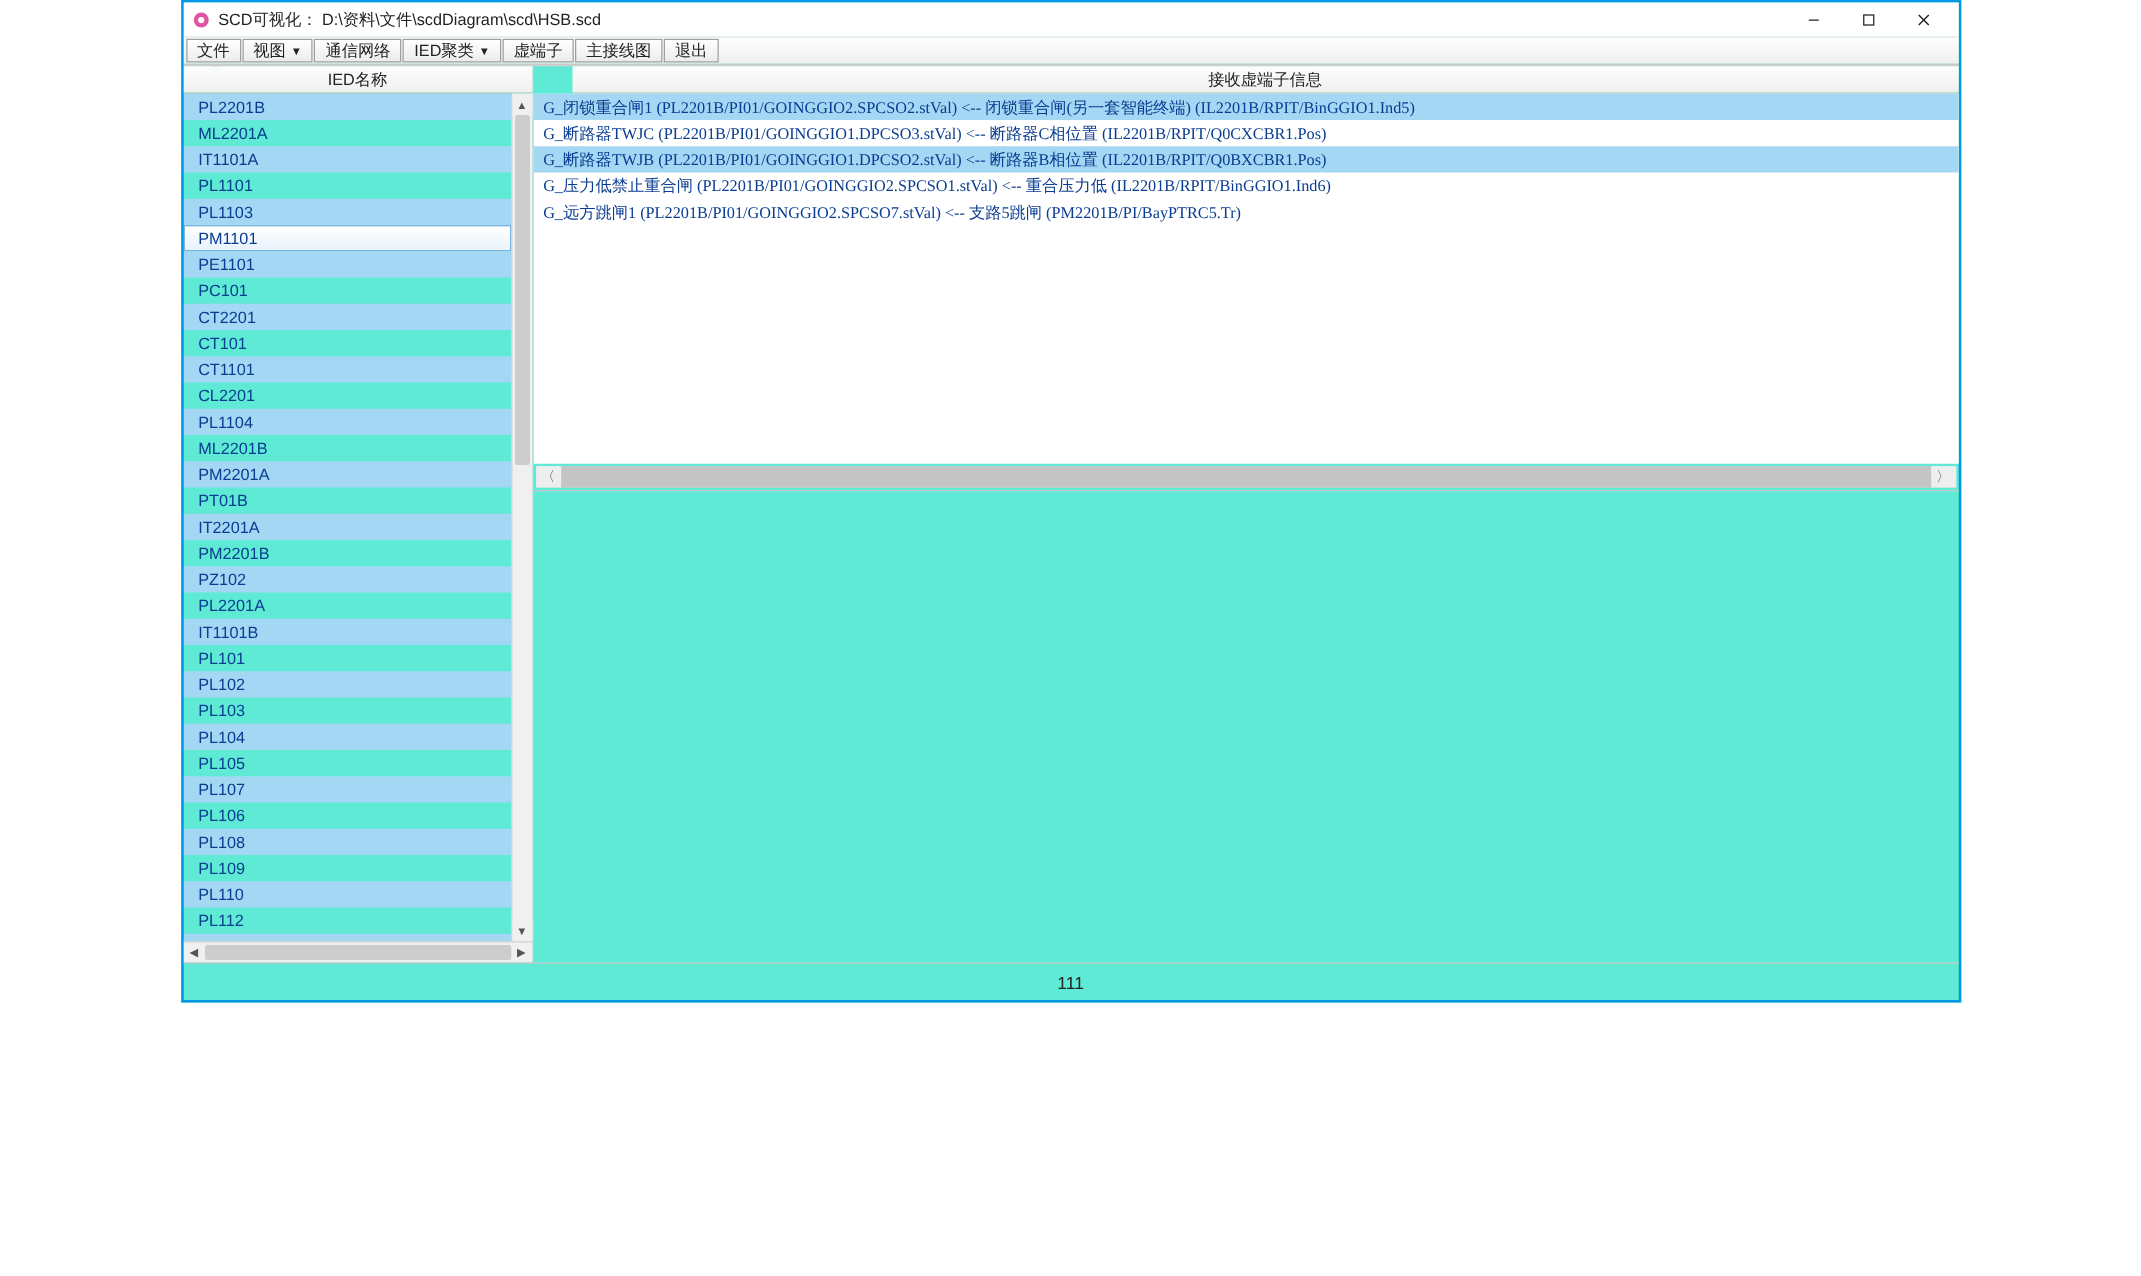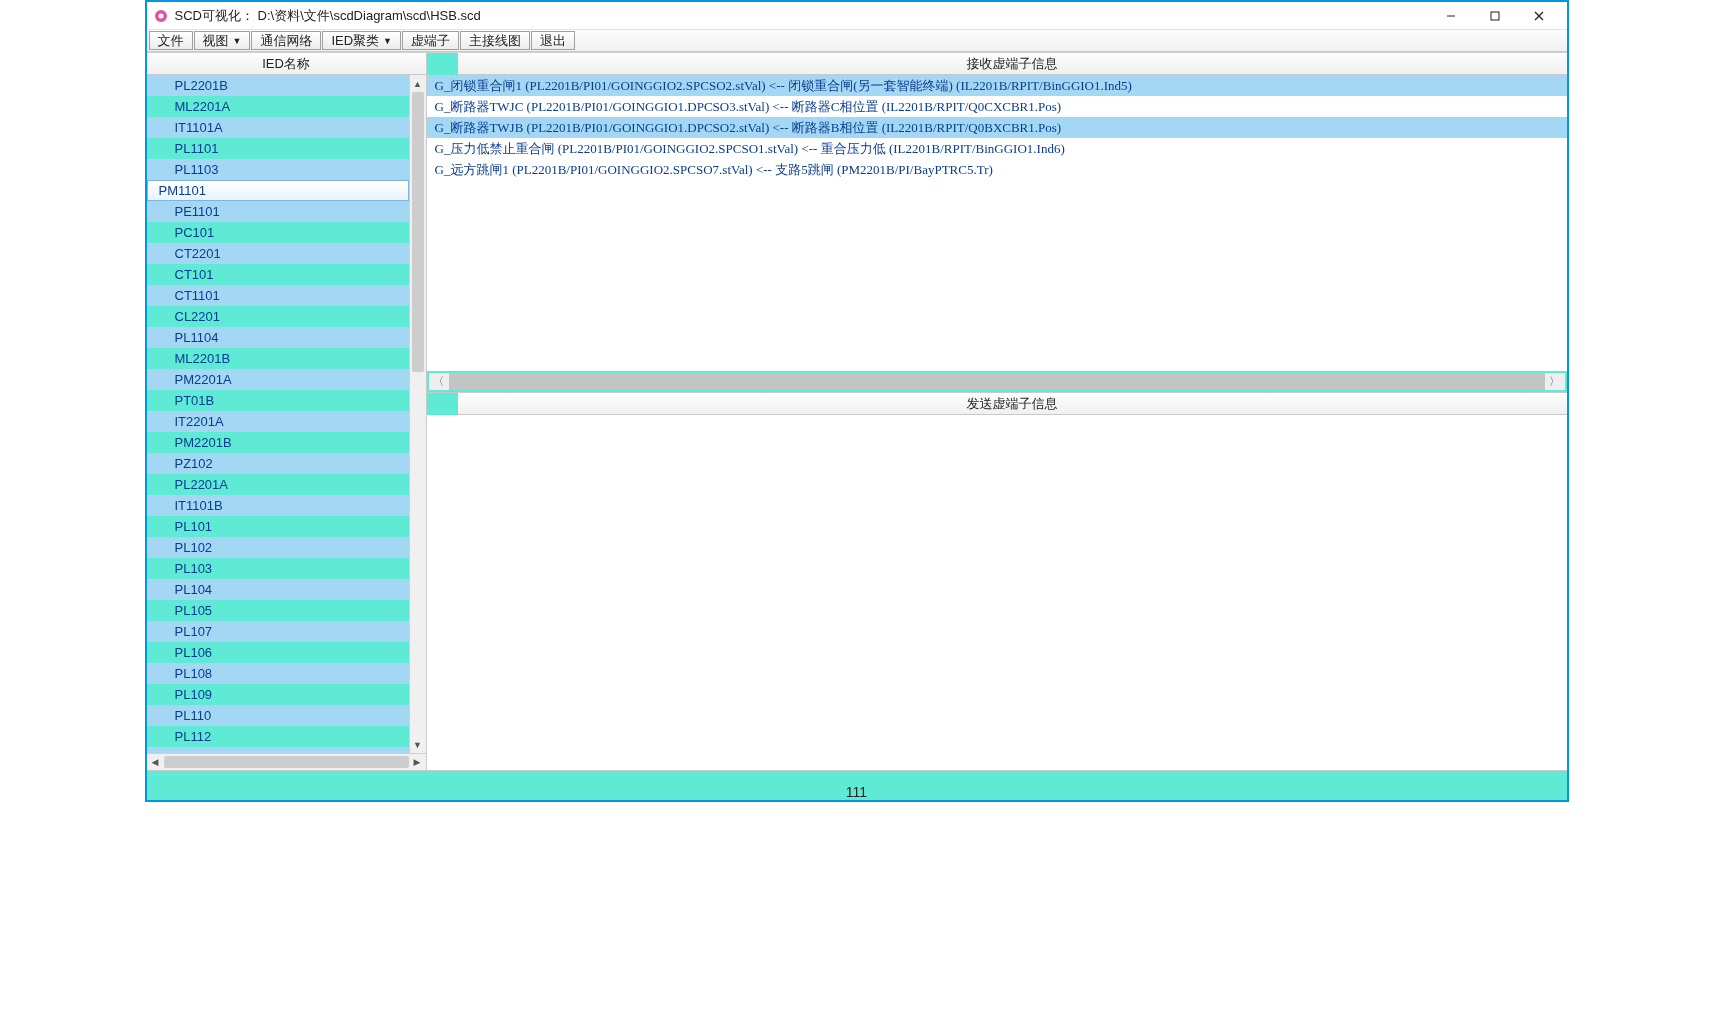--- a/index.html
+++ b/index.html
@@ -34,21 +34,21 @@
   width: 280px; display: flex; flex-direction: column; border-right: 1px solid #c9c9c9;
 }
 .colhead {
   height: 22px; background: linear-gradient(#fdfdfd, #f0f0f0);
   border-bottom: 1px solid #c9c9c9; display: flex; align-items: center;
   justify-content: center; font-size: 13px; color: #222;
 }
 .listwrap { flex: 1; display: flex; min-height: 0; }
 .list { flex: 1; overflow: hidden; }
 .list .row {
-  height: 21px; padding: 0 28px; display: flex; align-items: center;
+  height: 21px; padding: 0 12px; display: flex; align-items: center;
   color: #0a3d91; font-size: 13px; cursor: pointer; white-space: nowrap;
 }
 .list .row.alt { background: #a4d7f4; }
 .list .row.hovered {
   background: linear-gradient(#ffffff, #e8f3fb);
   border: 1px solid #7eb4e0; padding: 0 11px; height: 21px;
 }
 .vscroll {
   width: 17px; background: #f0f0f0; border-left: 1px solid #d0d0d0;
   display: flex; flex-direction: column;
@@ -93,21 +93,21 @@
 .hscroll2 {
   height: 17px; background: #dddddd; display: flex; margin: 2px;
 }
 .hscroll2 .arrow {
   width: 20px; display: flex; align-items: center; justify-content: center;
   font-size: 11px; color: #555; cursor: pointer; background: #eeeeee;
 }
 .hscroll2 .track { flex: 1; background: #c4c4c4; }
 .footer {
   height: 30px; border-top: 1px solid #c9c9c9; display: flex;
-  align-items: flex-end; justify-content: center; font-size: 14px; color: #222;
+  align-items: center; justify-content: center; font-size: 14px; color: #222;
 }
 </style>
 </head>
 <body>
 
 <div class="window">
 
   <div class="titlebar">
     <svg class="icon" viewBox="0 0 16 16">
       <circle cx="8" cy="8" r="6" fill="#e055a0"></circle>
@@ -227,24 +227,20 @@
             <div class="datarow alt">G_断路器TWJB  (PL2201B/PI01/GOINGGIO1.DPCSO2.stVal)    &lt;--  断路器B相位置  (IL2201B/RPIT/Q0BXCBR1.Pos)</div>
             <div class="datarow">G_压力低禁止重合闸  (PL2201B/PI01/GOINGGIO2.SPCSO1.stVal)    &lt;--  重合压力低  (IL2201B/RPIT/BinGGIO1.Ind6)</div>
             <div class="datarow">G_远方跳闸1  (PL2201B/PI01/GOINGGIO2.SPCSO7.stVal)    &lt;--  支路5跳闸  (PM2201B/PI/BayPTRC5.Tr)</div>
           </div>
         <div class="hscroll2">
           <div class="arrow">〈</div>
           <div class="track"></div>
           <div class="arrow">〉</div>
         </div>
       </div>
-      <div class="panel bottom">
-        <div class="panelhead">发送虚端子信息</div>
-        <div class="panelbody"></div>
-      </div>
     </div>
 
   </div>
 
   <div class="footer">
     <span>111</span>
   </div>
 </div>
 
 </body></html>

